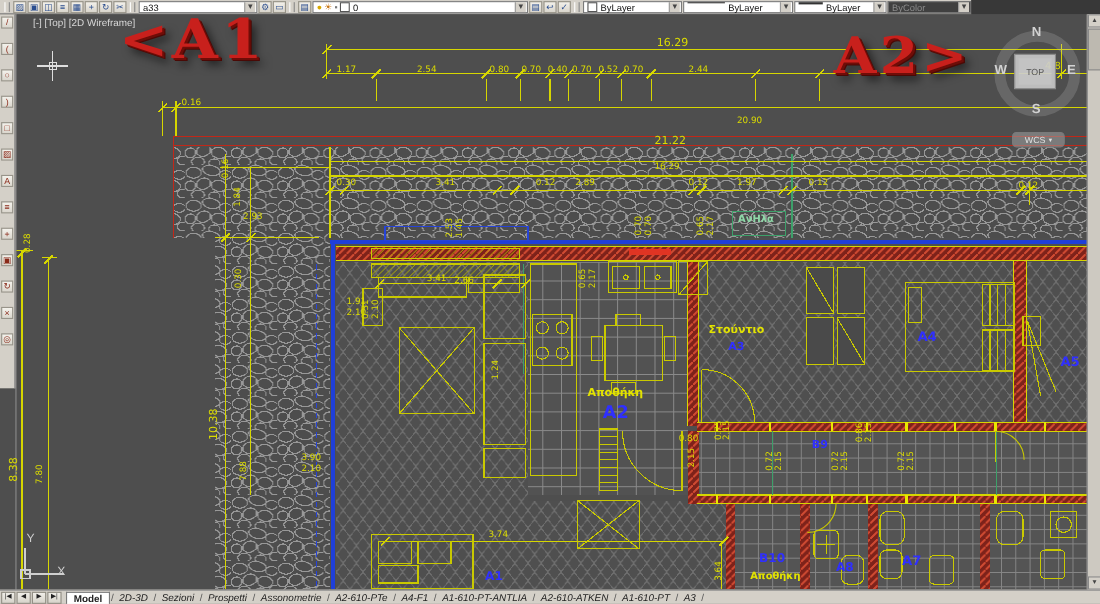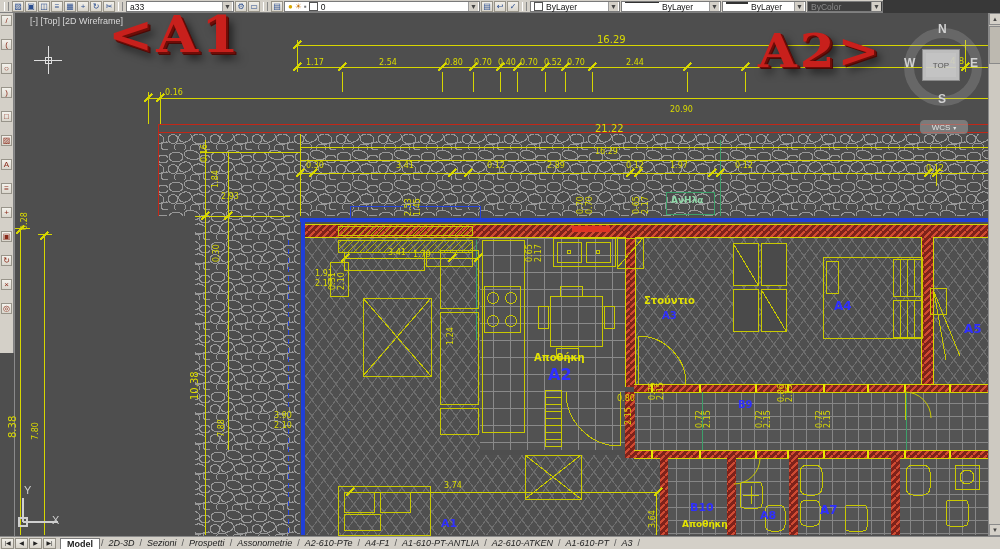--- a/index.html
+++ b/index.html
@@ -445,21 +445,21 @@
       <span class="dim" style="left: 567px; top: 59px;">0.70</span>
       <span class="dim" style="left: 626px; top: 59px;">2.44</span>
       <span class="dim" style="left: 950px; top: 57px; font-size: 9px;">4.8</span>
       <span class="dim" style="left: 165px; top: 89px;">0.16</span>
       <span class="dim" style="left: 670px; top: 89px; margin-top: 17px;">20.90</span>
       <span class="dim" style="left: 575px; top: 124px; font-size: 10px; margin-left: 20px;">21.22</span>
       <span class="dim" style="left: 595px; top: 148px;">16.29</span>
       <span class="dim" style="left: 306px; top: 162px;">0.30</span>
       <span class="dim" style="left: 396px; top: 162px;">3.41</span>
       <span class="dim" style="left: 487px; top: 162px;">0.12</span>
-      <span class="dim" style="left: 547px; top: 162px;">2.89</span>
+      <span class="dim" style="left: 523px; top: 162px;">2.89</span>
       <span class="dim" style="left: 626px; top: 162px;">0.12</span>
       <span class="dim" style="left: 670px; top: 162px;">1.97</span>
       <span class="dim" style="left: 735px; top: 162px;">0.12</span>
       <span class="dim" style="left: 926px; top: 165px;">0.12</span>
       <span class="dim rot" style="left: 405px; top: 216px;">2.53</span>
       <span class="dim rot" style="left: 414px; top: 216px;">1.45</span>
       <span class="dim rot" style="left: 577px; top: 214px;">0.70</span>
       <span class="dim rot" style="left: 586px; top: 214px;">0.70</span>
       <span class="dim rot" style="left: 633px; top: 214px;">0.65</span>
       <span class="dim rot" style="left: 642px; top: 214px;">2.17</span>
@@ -470,21 +470,21 @@
       <span class="dim rot" style="left: 190px; top: 400px; font-size: 10px;">10.38</span>
       <span class="dim rot" style="left: 218px; top: 437px;">7.88</span>
       <span class="dim" style="left: 274px; top: 412px;">3.90</span>
       <span class="dim" style="left: 274px; top: 422px;">2.10</span>
       <span class="dim" style="left: 315px; top: 270px;">1.91</span>
       <span class="dim" style="left: 315px; top: 280px;">2.10</span>
       <span class="dim rot" style="left: 21px; top: 230px;">0.28</span>
       <span class="dim rot" style="left: 8px; top: 438px; font-size: 10px;">8.38</span>
       <span class="dim rot" style="left: 32px; top: 440px;">7.80</span>
       <span class="dim" style="left: 388px; top: 249px;">3.41</span>
-      <span class="dim" style="left: 413px; top: 251px;">1.79</span>
+      <span class="dim" style="left: 413px; top: 251px;">2.66</span>
       <span class="dim rot" style="left: 329px; top: 290px;">0.31</span>
       <span class="dim rot" style="left: 338px; top: 290px;">2.10</span>
       <span class="dim rot" style="left: 447px; top: 345px;">1.24</span>
       <span class="dim" style="left: 444px; top: 482px;">3.74</span>
       <span class="dim rot" style="left: 649px; top: 528px;">3.64</span>
       <span class="dim rot" style="left: 526px; top: 262px;">0.65</span>
       <span class="dim rot" style="left: 535px; top: 262px;">2.17</span>
       <span class="dim" style="left: 617px; top: 395px;">0.80</span>
       <span class="dim rot" style="left: 625px; top: 425px;">2.15</span>
       <span class="dim rot" style="left: 649px; top: 400px;">0.75</span>

